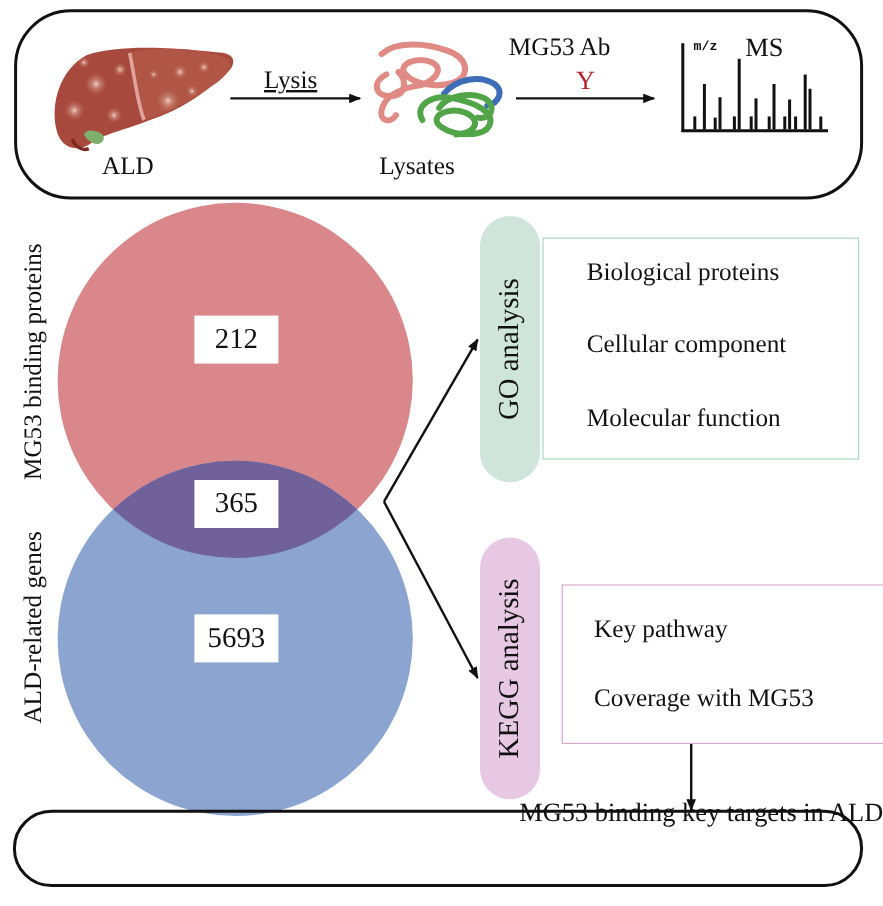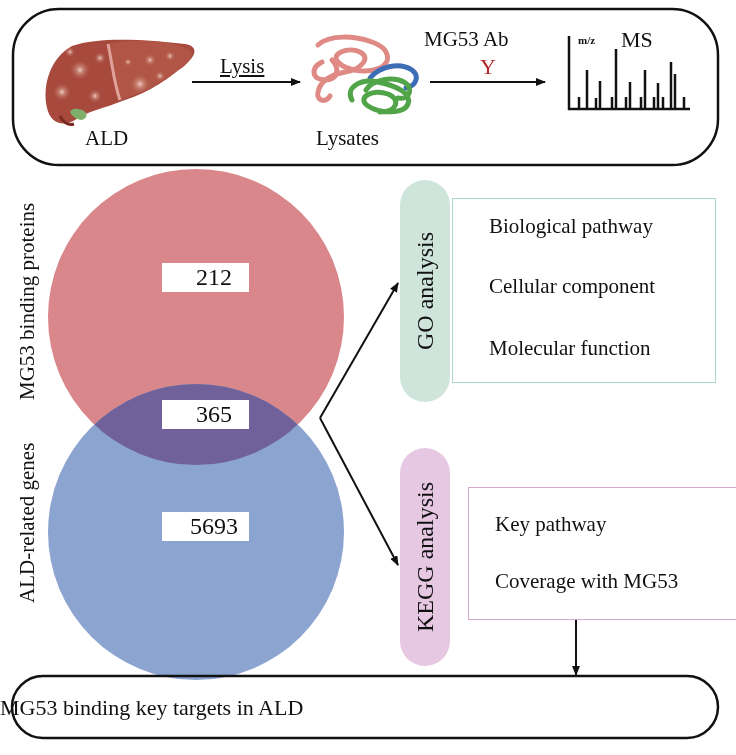--- a/index.html
+++ b/index.html
@@ -1,21 +1,21 @@
 <!DOCTYPE html>
 <html><head>
   <meta charset="utf-8">
   <style>
     html, body { margin: 0; padding: 0; background: #ffffff; }
     body { width: 736px; height: 755px; position: relative; overflow: hidden;
            font-family: "Liberation Serif", "DejaVu Serif", serif; color: #111; }
     svg.stage { position: absolute; left: 0; top: 0; }
     .lbl { position: absolute; font-size: 21px; white-space: nowrap; line-height: 1; }
-    .numbox { position: absolute; background: #fff; width: 70px; height: 29px;
-              display: flex; align-items: center; justify-content: center; font-size: 24px; padding-left: 17px; }
+    .numbox { position: absolute; background: #fff; width: 70px; height: 40px;
+              display: flex; align-items: center; justify-content: center; font-size: 24px; }
     .vlabel { position: absolute; font-size: 21px; white-space: nowrap; line-height: 1;
               transform-origin: left top; transform: rotate(-90deg); }
     .pill { position: absolute; width: 50px; border-radius: 25px; }
     .pilltext { position: absolute; font-size: 24px; white-space: nowrap; line-height: 1;
                 transform: translate(-50%, -50%) rotate(-90deg); }
     .listbox { position: absolute; background: #fff; }
     .listbox .item { position: absolute; left: 36px; font-size: 21px; white-space: nowrap; line-height: 1; }
   </style>
 </head>
 <body>
@@ -98,38 +98,38 @@
   <line x1="576" y1="619" x2="576" y2="675" stroke="#111" stroke-width="2" marker-end="url(#arrowhead)"></line>
 
   <rect x="12" y="676" width="706" height="62" rx="31" ry="31" fill="none" stroke="#111" stroke-width="2.5"></rect>
 </svg>
 
 <div class="lbl" style="left:85px; top:128px;text-align:center;">ALD</div>
 <div class="lbl" style="left:220px; top:56px;text-decoration:underline;">Lysis</div>
 <div class="lbl" style="left:316px; top:128px;">Lysates</div>
 <div class="lbl" style="left:424px; top:29px;">MG53 Ab</div>
 <div class="lbl" style="left:480px; top:56px; color:#b5262b; font-size:22px;">Y</div>
-<div class="lbl" style="left:578px; top:35px; font-family:Liberation Serif, serif; font-weight:bold; font-size:11px;">m/z</div>
+<div class="lbl" style="left:578px; top:35px; font-family:Liberation Mono, monospace; font-weight:bold; font-size:11px;">m/z</div>
 <div class="lbl" style="left:621px; top:29px; font-size:22px;">MS</div>
 
 <div class="vlabel" style="left:17px; top:400px;">MG53 binding proteins</div>
 <div class="vlabel" style="left:17px; top:603px;">ALD-related genes</div>
 
 <div class="numbox" style="left:162px; top:263px;">212</div>
 <div class="numbox" style="left:162px; top:400px;">365</div>
 <div class="numbox" style="left:162px; top:512px;">5693</div>
 
 <div class="pill" style="left:400px; top:180px; height:222px; background:#cfe5dc;"></div>
 <div class="pilltext" style="left:425px; top:291px;">GO analysis</div>
 <div class="listbox" style="left:452px; top:198px; width:262px; height:183px; border:1.5px solid #a9d8c2;">
-  <div class="item" style="top:17px;">Biological pathway</div>
+  <div class="item" style="top:17px;">Biological proteins</div>
   <div class="item" style="top:77px;">Cellular component</div>
   <div class="item" style="top:139px;">Molecular function</div>
 </div>
 
 <div class="pill" style="left:400px; top:448px; height:218px; background:#e6c8e3;"></div>
 <div class="pilltext" style="left:425px; top:557px;">KEGG analysis</div>
 <div class="listbox" style="left:468px; top:487px; width:262px; height:131px; border:1.5px solid #d6a8cd;padding-left:12px;">
   <div class="item" style="left:26px; top:26px;">Key pathway</div>
   <div class="item" style="left:26px; top:83px;">Coverage with MG53</div>
 </div>
 
-<div class="lbl" style="left:0; width:736px; text-align:left; top:697px; font-size:22px;">MG53 binding key targets in ALD</div>
+<div class="lbl" style="left:0; width:736px; text-align:right; top:666px; font-size:22px;">MG53 binding key targets in ALD</div>
 
 </body></html>

